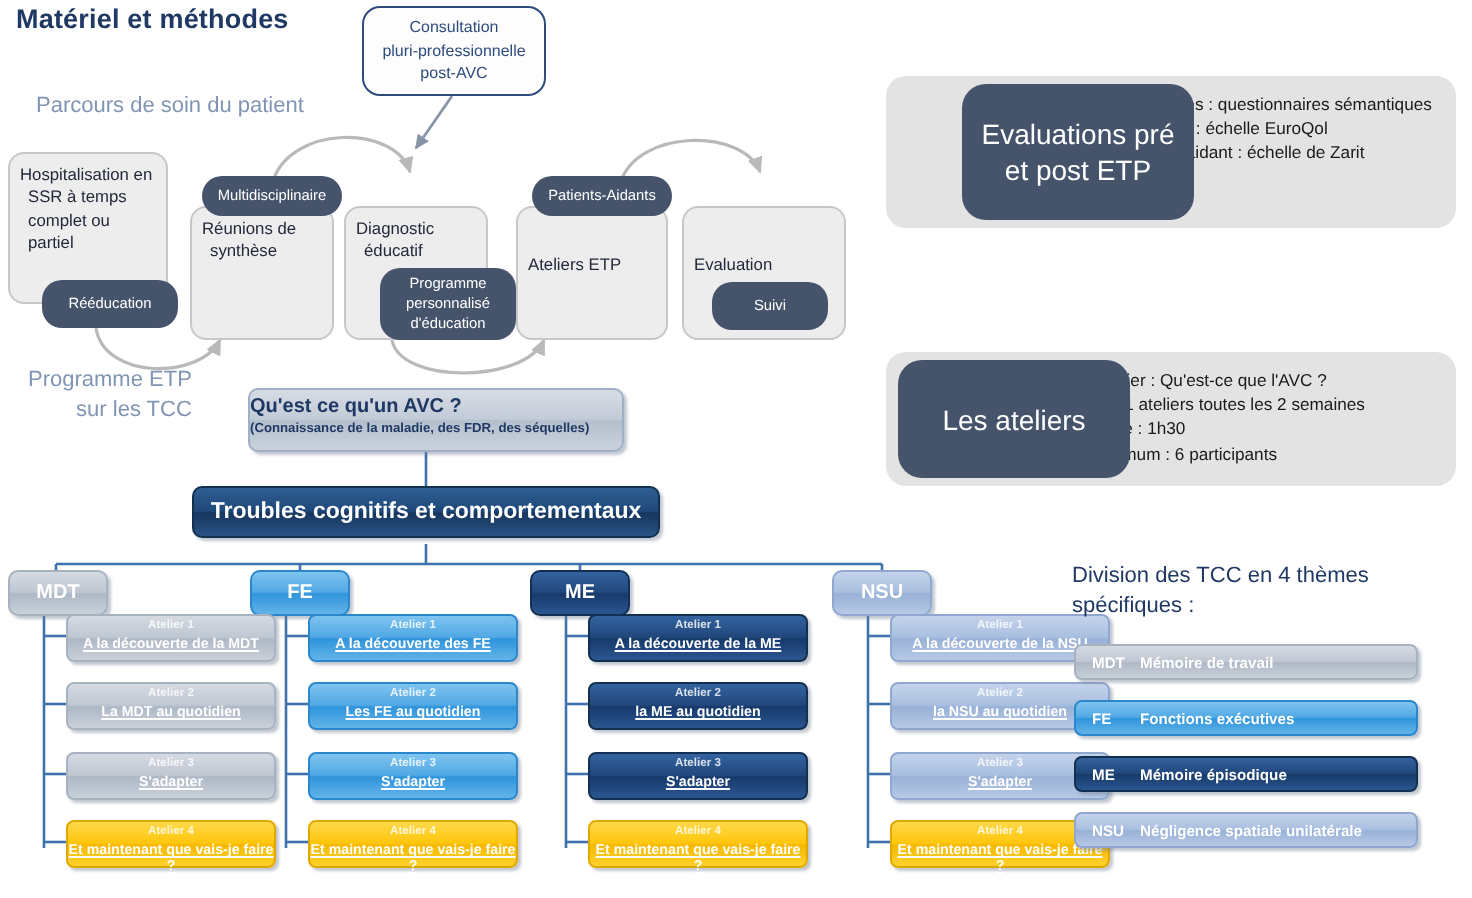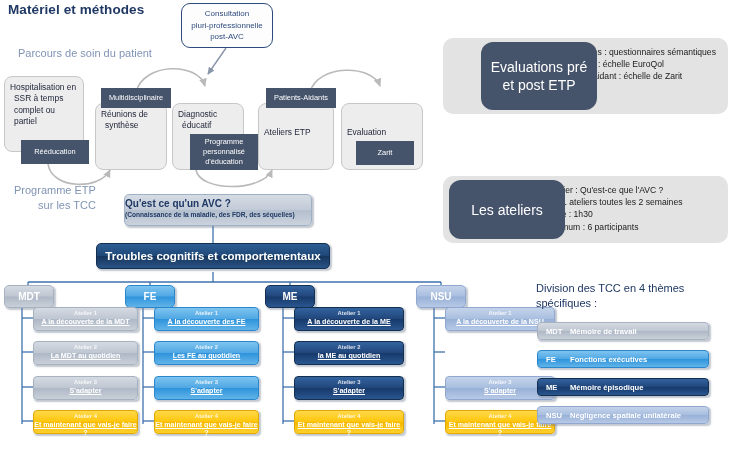--- a/index.html
+++ b/index.html
@@ -69,20 +69,21 @@
     color: #ffffff;
     font-size: 7.4px;
     line-height: 10px;
     text-align: center;
     display: flex;
     align-items: center;
     justify-content: center;
     box-sizing: border-box;
     padding: 2px 3px;
     z-index: 5;
+    border-radius: 10px;
   }
   .callout-body {
     position: absolute;
     background: #E3E3E3;
     border-radius: 10px;
     box-sizing: border-box;
     color: #1A1A1A;
     font-size: 8.6px;
     line-height: 12.2px;
     padding: 8px 8px 8px 100px;
@@ -278,21 +279,21 @@
   <div class="tag" style="left:190px; top:134px; width:68px; height:36px;">Programme personnalisé d'éducation</div>
 
   <div class="flow-box" style="left:258px; top:103px; width:76px; height:67px;">
     <span class="bul" style="margin-top:18px;">Ateliers ETP</span>
   </div>
   <div class="tag" style="left:266px; top:88px; width:70px; height:20px;">Patients-Aidants</div>
 
   <div class="flow-box" style="left:341px; top:103px; width:82px; height:67px;">
     <span class="bul" style="margin-top:18px;">Evaluation</span>
   </div>
-  <div class="tag" style="left:356px; top:141px; width:58px; height:24px;">Zarit</div>
+  <div class="tag" style="left:356px; top:141px; width:58px; height:24px;">Suivi</div>
 
   <div class="callout-body" style="left:443px; top:38px; width:285px; height:76px;">
     <span class="bul">Connaissances : questionnaires sémantiques</span>
     <span class="bul">Qualité de vie : échelle EuroQol</span>
     <span class="bul">Fardeau de l'aidant : échelle de Zarit</span>
   </div>
   <div class="callout-head" style="left:449px; top:42px; width:116px; height:68px;margin-left:32px;">Evaluations pré et post ETP</div>
 
   <div class="callout-body" style="left:443px; top:176px; width:285px; height:67px;">
     <span class="bul">L'atelier : Qu'est-ce que l'AVC ?</span>
@@ -362,20 +363,24 @@
   </div>
   <div class="card th-gold" style="left:294px; top:410px; width:110px; height:24px;">
     <span class="t1">Atelier 4</span>
     <span class="t2">Et maintenant que vais-je faire ?</span>
   </div>
 
   <div class="card th-nsu" style="left:445px; top:307px; width:110px; height:24px;">
     <span class="t1">Atelier 1</span>
     <span class="t2">A la découverte de la NSU</span>
   </div>
+  <div class="card th-nsu" style="left:445px; top:341px; width:110px; height:24px;">
+    <span class="t1">Atelier 2</span>
+    <span class="t2">la NSU au quotidien</span>
+  </div>
   <div class="card th-nsu" style="left:445px; top:376px; width:110px; height:24px;">
     <span class="t1">Atelier 3</span>
     <span class="t2">S'adapter</span>
   </div>
   <div class="card th-gold" style="left:445px; top:410px; width:110px; height:24px;">
     <span class="t1">Atelier 4</span>
     <span class="t2">Et maintenant que vais-je faire ?</span>
   </div>
 
   <div class="legend-title" style="left:536px; top:281px;">

